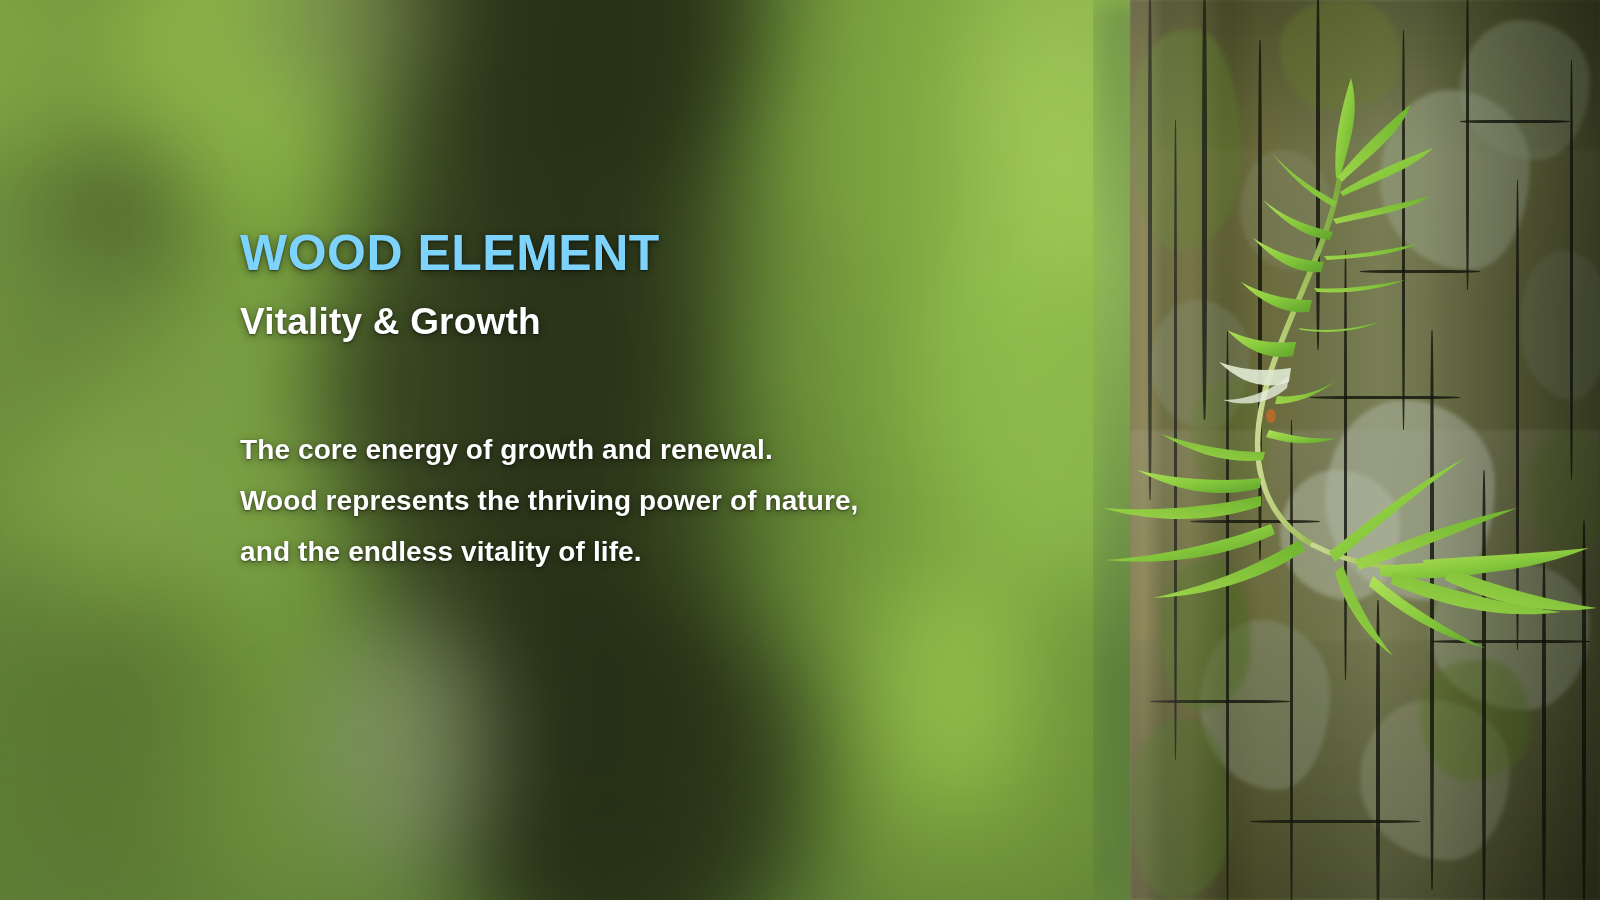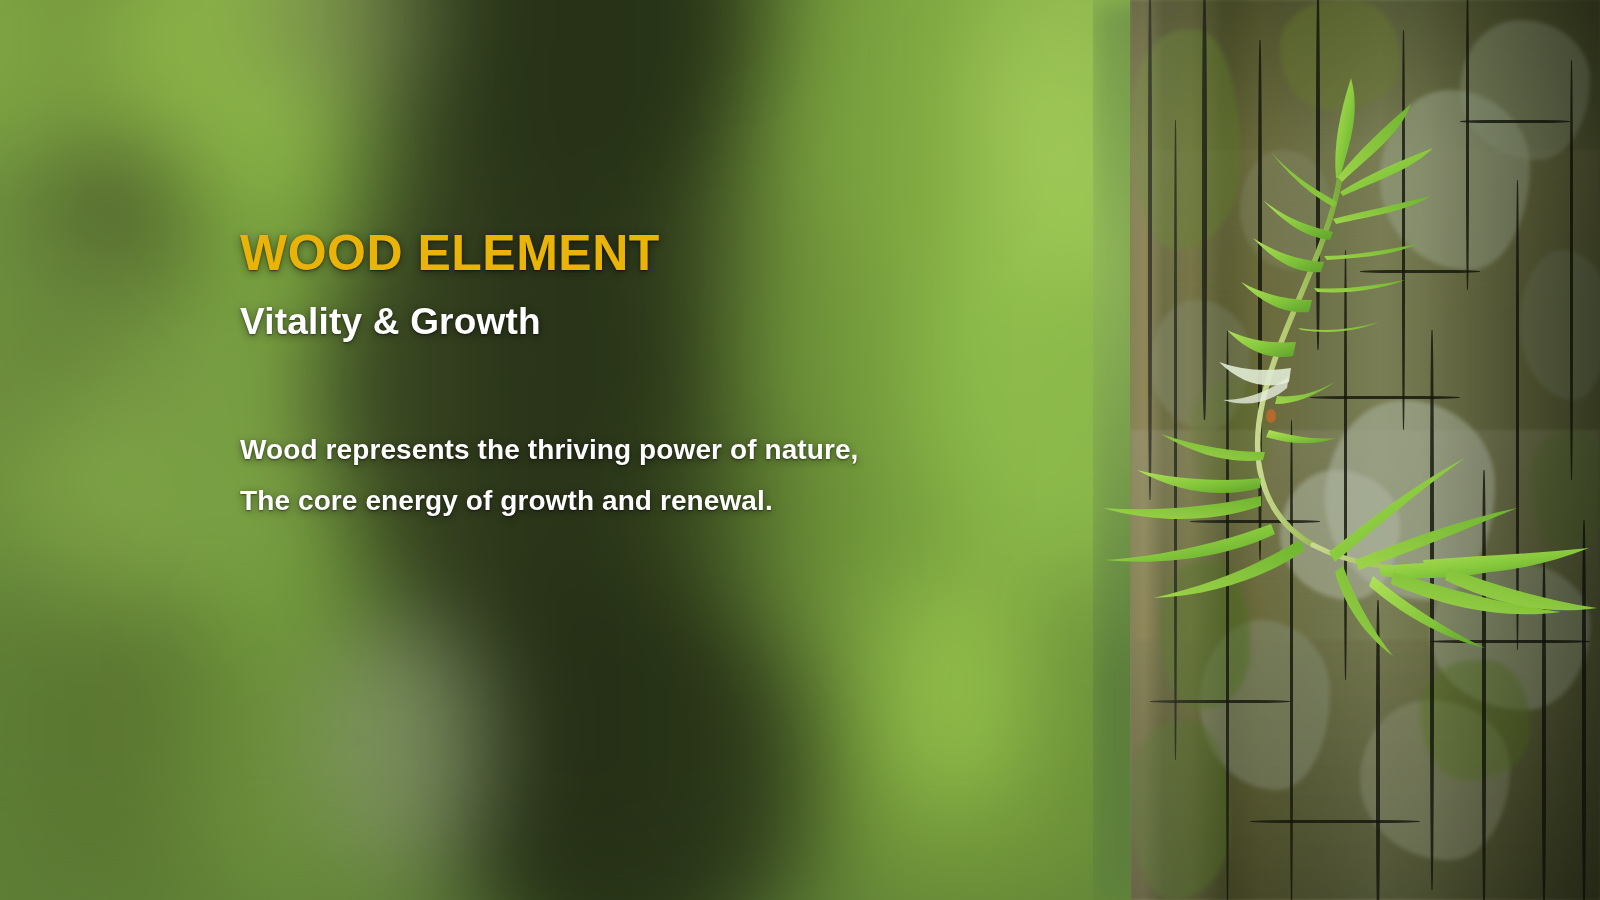--- a/index.html
+++ b/index.html
@@ -71,21 +71,21 @@
 
   
   .sprout { position:absolute; left:1093px; top:0; width:507px; height:900px; pointer-events:none; }
 
   
   .copy { position:absolute; left:240px; top:0; width:820px; }
 
   .title {
     position:absolute; top:228px; left:0;
     font-size:50px; font-weight:bold; letter-spacing:.5px;
-    color:#eab308; line-height:1;
+    color:#7dd3fc; line-height:1;
     text-shadow:0 2px 10px rgba(0,0,0,.45), 0 1px 2px rgba(0,0,0,.5);
     font-stretch:condensed;
   }
   .subtitle {
     position:absolute; top:303px; left:0;
     font-size:37px; font-weight:bold; letter-spacing:.2px;
     color:#ffffff; line-height:1;
     text-shadow:0 2px 9px rgba(0,0,0,.42), 0 1px 2px rgba(0,0,0,.45);
   }
   .body {
@@ -261,18 +261,19 @@
       <path d="M356 568 C 404 586, 452 600, 504 608 C 450 616, 398 602, 352 580 Z" fill="url(#lf2)"></path>
 
       <ellipse cx="178" cy="416" rx="5" ry="7" fill="#c06a2a" opacity=".85"></ellipse>
     </g>
   </svg>
 
   <div class="copy">
     <h1 class="title">WOOD ELEMENT</h1>
     <h2 class="subtitle">Vitality &amp; Growth</h2>
     <div class="body">
+      <div>The core energy of growth and renewal.</div>
       <div>Wood represents the thriving power of nature,</div>
-      <div>The core energy of growth and renewal.</div>
+      <div>and the endless vitality of life.</div>
     </div>
   </div>
 
 </div>
 
 </body></html>

